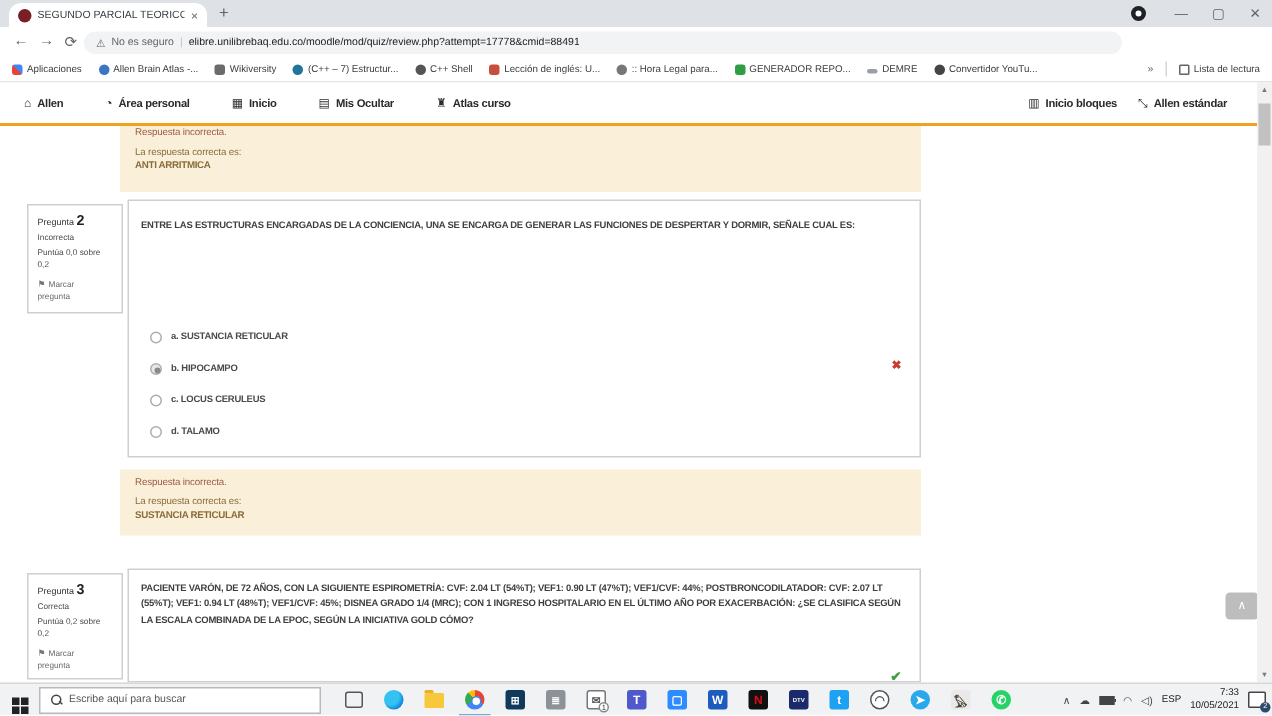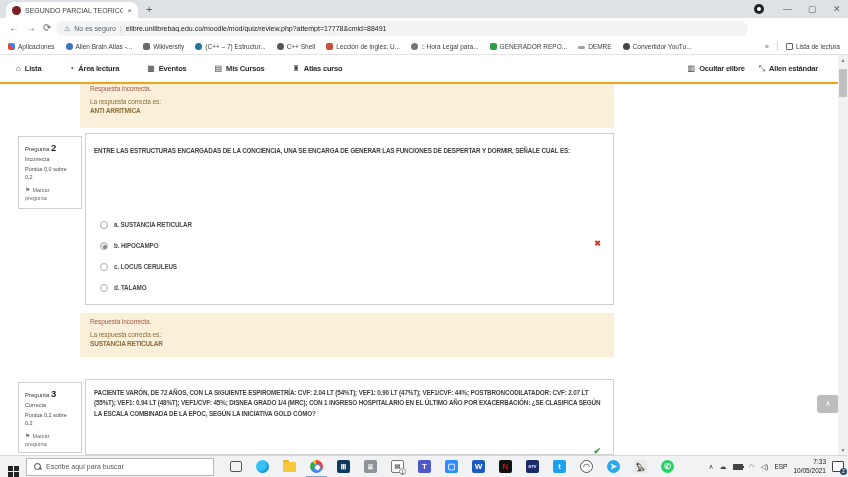--- a/index.html
+++ b/index.html
@@ -219,42 +219,42 @@
     <span class="bm-sep"></span>
     <span class="bm" style="margin-right:0">
         <span class="bm-ico" style="background:#fff;border:1px solid #5f6368;border-radius:1px"></span>
         <span class="bm-label">Lista de lectura</span>
       </span>
   </div>
 
   <div class="moodlenav">
     <span class="mn-item">
         <span class="mn-ico">⌂</span>
-        <span class="mn-label">Lista</span>
+        <span class="mn-label">Allen</span>
       </span>
     <span class="mn-item">
         <span class="mn-ico">◔</span>
-        <span class="mn-label">Área lectura</span>
+        <span class="mn-label">Área personal</span>
       </span>
     <span class="mn-item">
         <span class="mn-ico">▦</span>
-        <span class="mn-label">Eventos</span>
+        <span class="mn-label">Inicio</span>
       </span>
     <span class="mn-item">
         <span class="mn-ico">▤</span>
-        <span class="mn-label">Mis Cursos</span>
+        <span class="mn-label">Mis Ocultar</span>
       </span>
     <span class="mn-item">
         <span class="mn-ico">♜</span>
         <span class="mn-label">Atlas curso</span>
       </span>
     <span class="mn-right">
       <span class="mn-item" style="margin-right:0">
           <span class="mn-ico">▥</span>
-          <span class="mn-label">Ocultar elibre</span>
+          <span class="mn-label">Inicio bloques</span>
         </span>
       <span class="mn-item" style="margin-right:0">
           <span class="mn-ico">⤡</span>
           <span class="mn-label">Allen estándar</span>
         </span>
     </span>
   </div>
 
   <div class="feedback fb1">
     <div class="fb-state">Respuesta incorrecta.</div>

